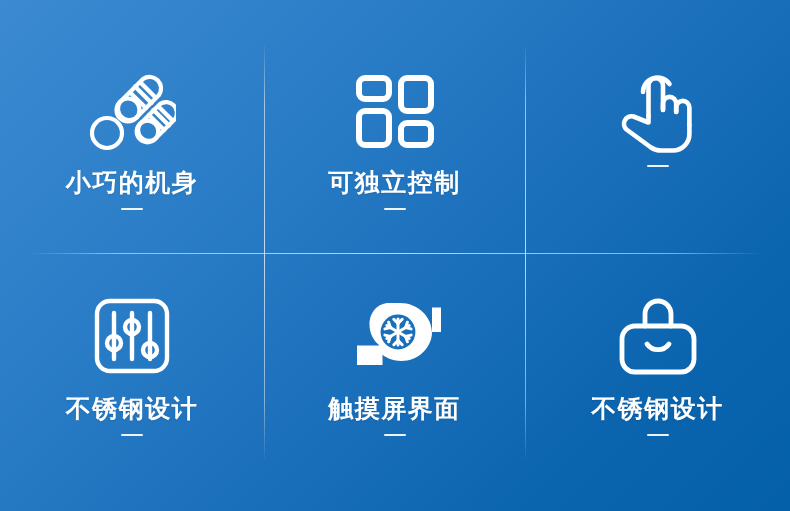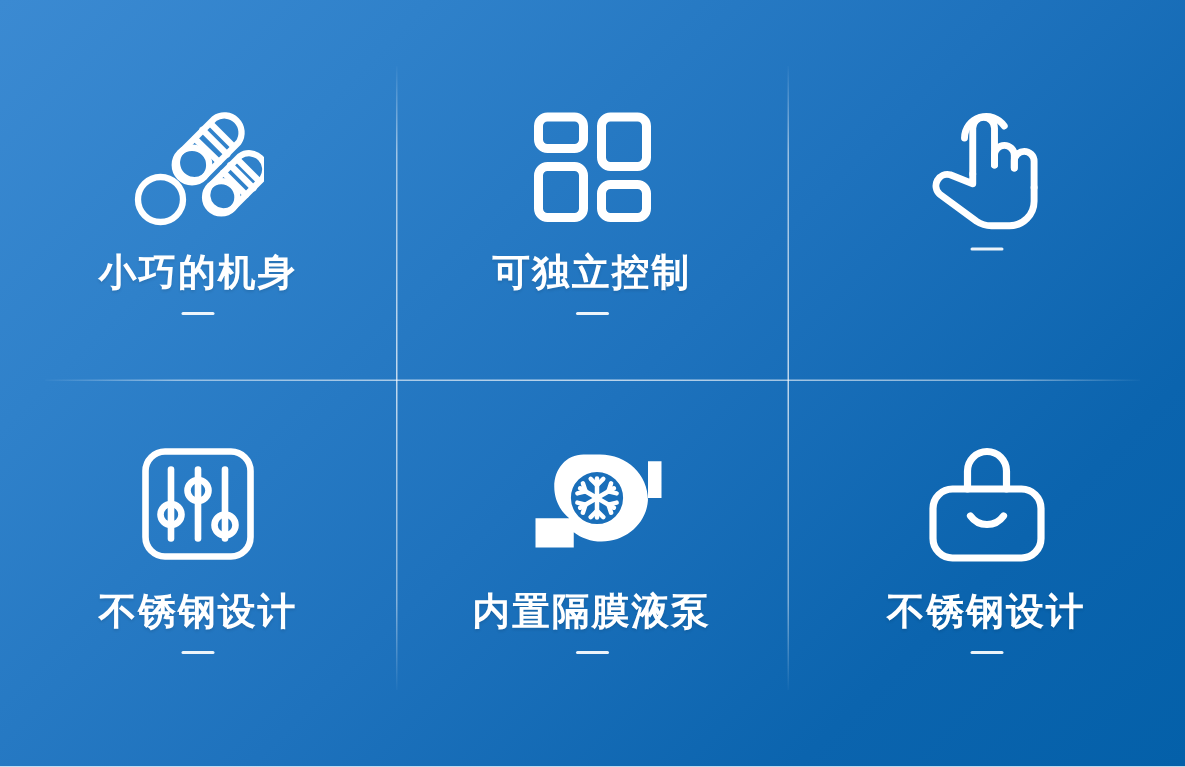--- a/index.html
+++ b/index.html
@@ -222,21 +222,21 @@
             <line x1="42.4" y1="28.6" x2="36.9" y2="29.9"></line>
             <line x1="57.6" y1="37.4" x2="59.4" y2="42.8"></line>
             <line x1="57.6" y1="37.4" x2="63.1" y2="36.1"></line>
             <line x1="57.6" y1="28.6" x2="59.4" y2="23.2"></line>
             <line x1="57.6" y1="28.6" x2="63.1" y2="29.9"></line>
             <line x1="42.4" y1="37.4" x2="40.6" y2="42.8"></line>
             <line x1="42.4" y1="37.4" x2="36.9" y2="36.1"></line>
           </g>
         </svg>
       </div>
-      <div class="cell-label">内置隔膜液泵</div>
+      <div class="cell-label">触摸屏界面</div>
       <div class="label-dash"></div>
     </div>
 
     <div class="cell row2">
       <div class="icon-wrap">
         <svg width="80" height="78" viewBox="0 0 80 78" fill="none" stroke="#ffffff" stroke-width="4.8" stroke-linecap="round" stroke-linejoin="round">
 
           <path d="M27 29 L27 17 A13 13 0 0 1 53 17 L53 29"></path>
 
           <rect x="4" y="29" width="72" height="46" rx="13"></rect>

